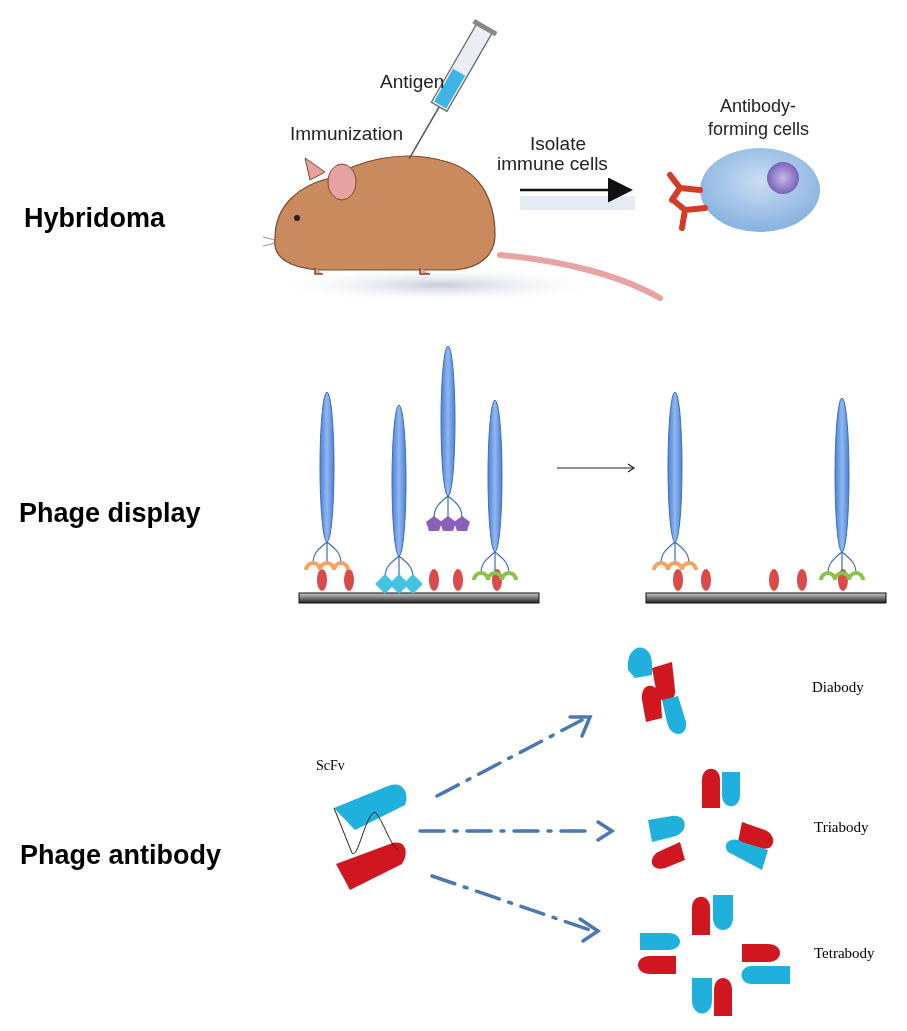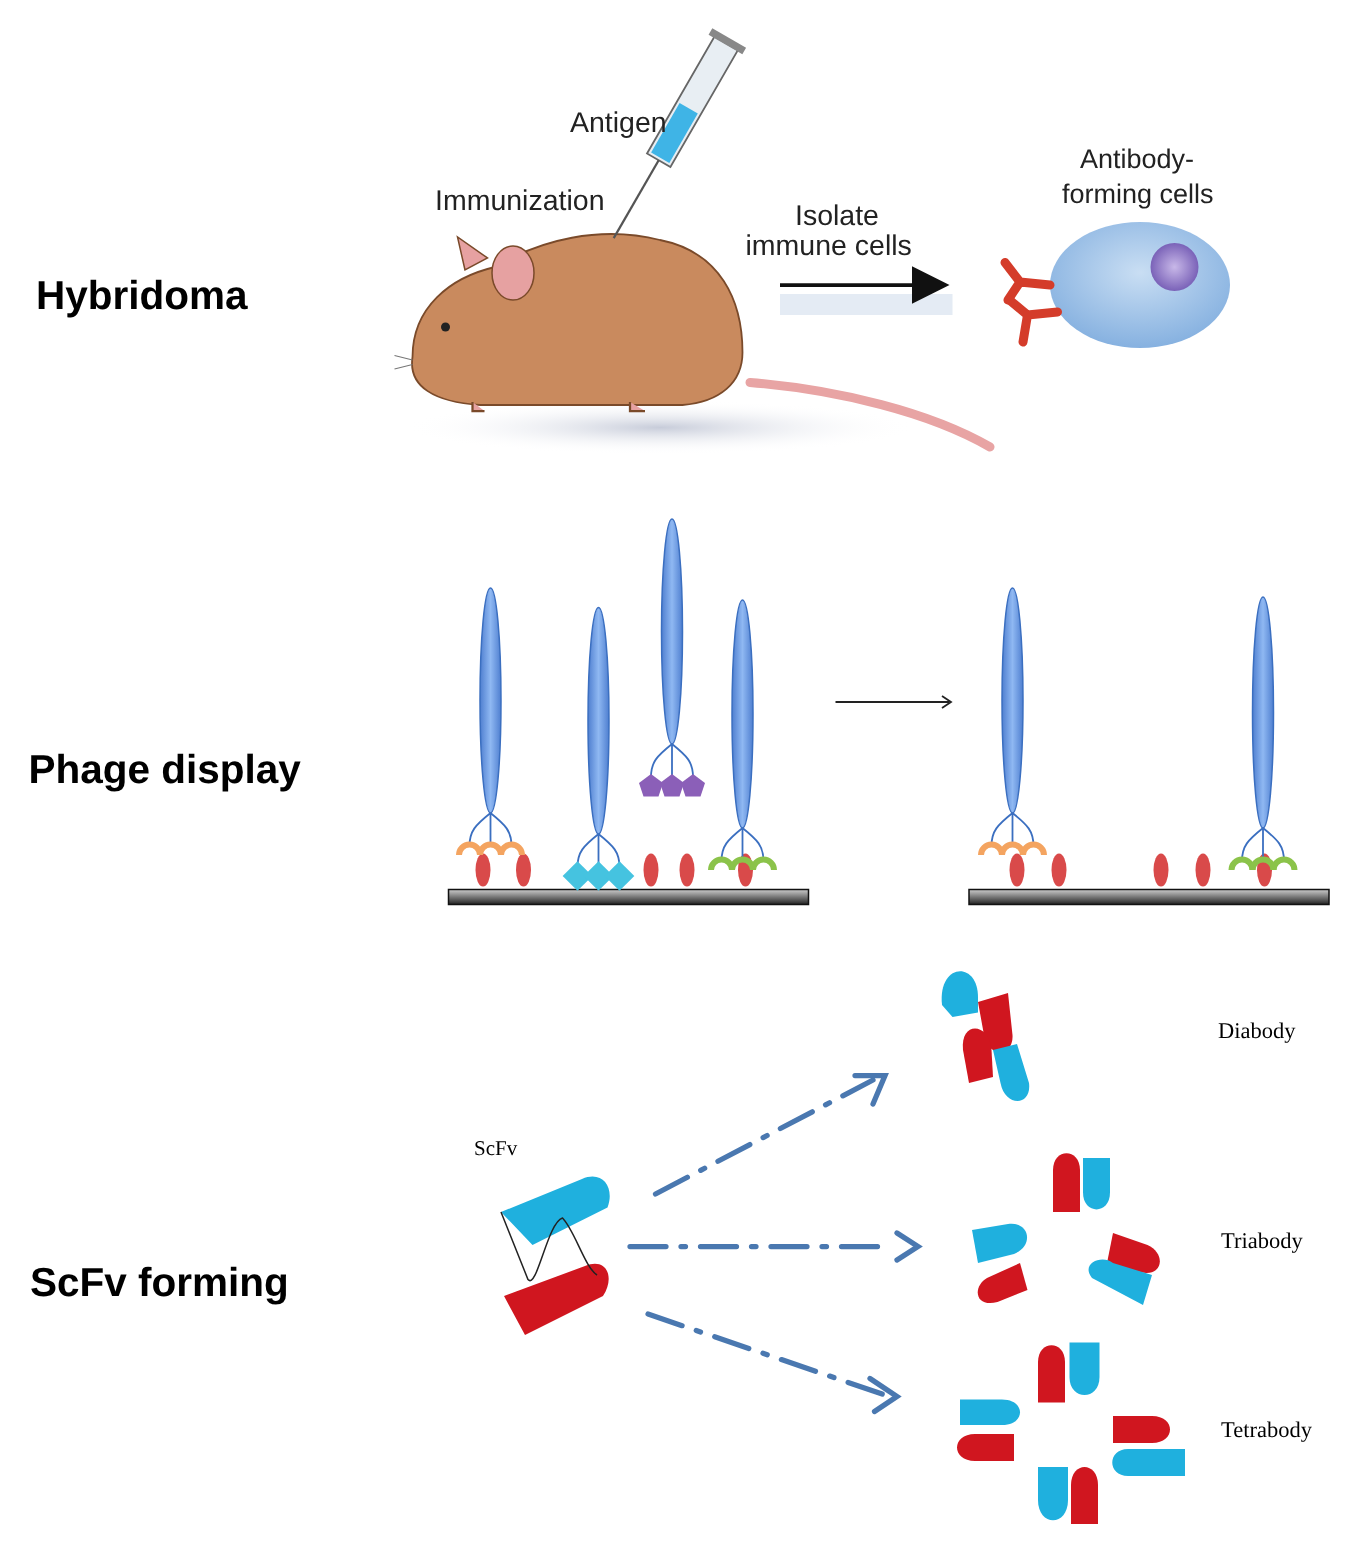--- a/index.html
+++ b/index.html
@@ -5,23 +5,23 @@
   html,body{margin:0;padding:0;background:#fff;}
   body{width:907px;height:1031px;position:relative;overflow:hidden;font-family:"Liberation Sans",sans-serif;}
   .rowlabel{position:absolute;font-family:"Liberation Sans",sans-serif;font-weight:bold;font-size:27px;color:#000;}
   svg{position:absolute;left:0;top:0;}
   .sans{font-family:"Liberation Sans",sans-serif;}
   .serif{font-family:"Liberation Serif",serif;}
 </style>
 </head>
 <body>
 
-<div class="rowlabel" style="left:24px;top:182px;">Hybridoma</div>
+<div class="rowlabel" style="left:24px;top:203px;">Hybridoma</div>
 <div class="rowlabel" style="left:19px;top:498px;">Phage display</div>
-<div class="rowlabel" style="left:20px;top:840px;">ScFv forming</div>
+<div class="rowlabel" style="left:20px;top:840px;">Phage antibody</div>
 
 <svg width="907" height="1031" viewBox="0 0 907 1031">
   <defs>
     <linearGradient id="phageGrad" x1="0" x2="1">
       <stop offset="0" stop-color="#4f7fd0"></stop>
         <stop offset="0.5" stop-color="#8fb8f2"></stop>
         <stop offset="1" stop-color="#4f7fd0"></stop>
     </linearGradient>
     <linearGradient id="barGrad" x1="0" y1="0" x2="0" y2="1">
       <stop offset="0" stop-color="#ccc"></stop>

